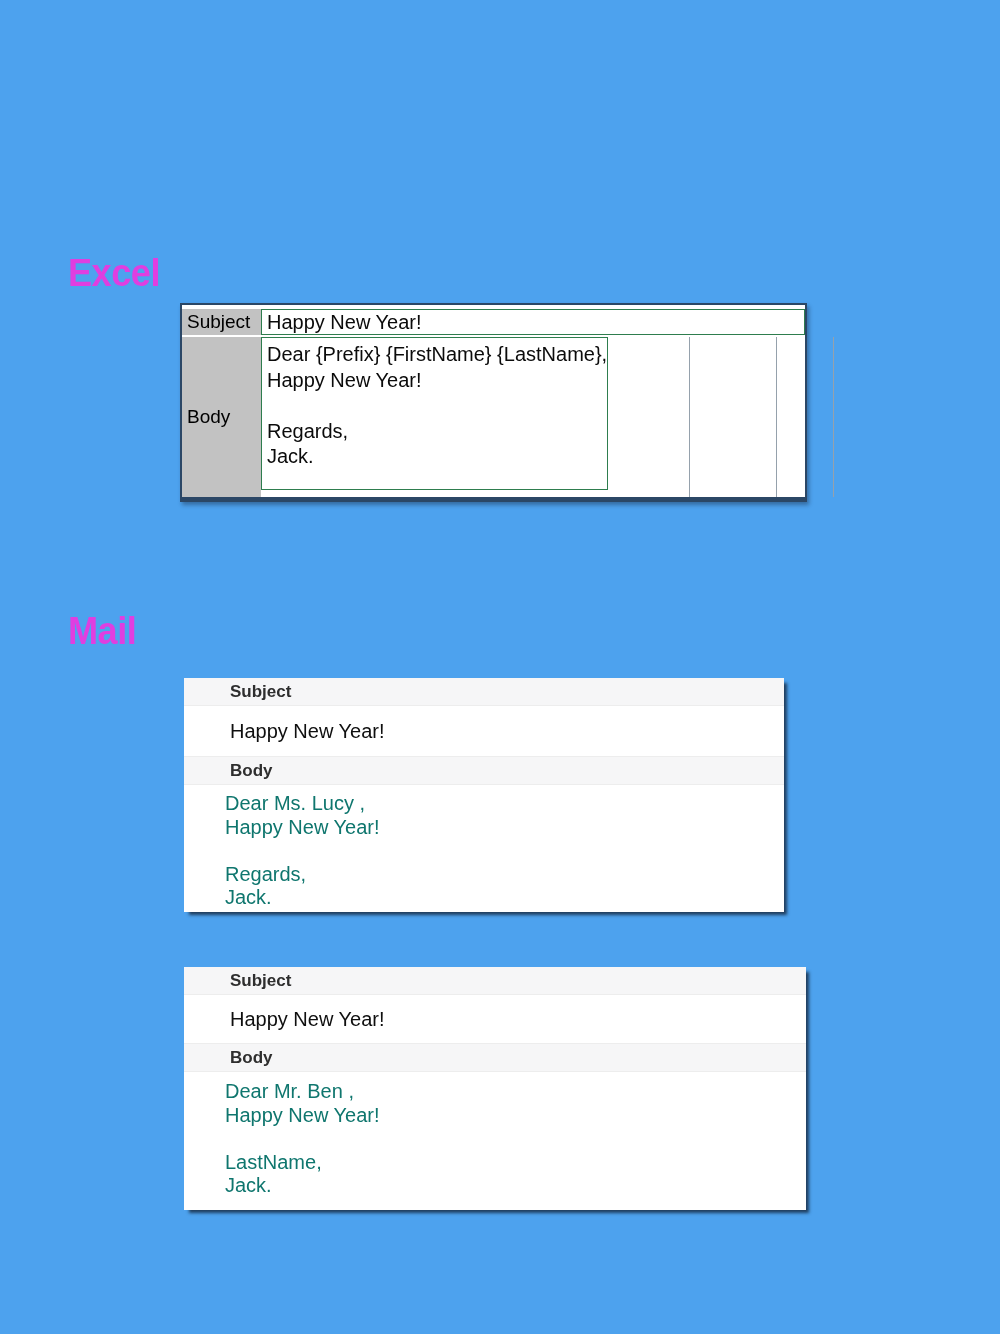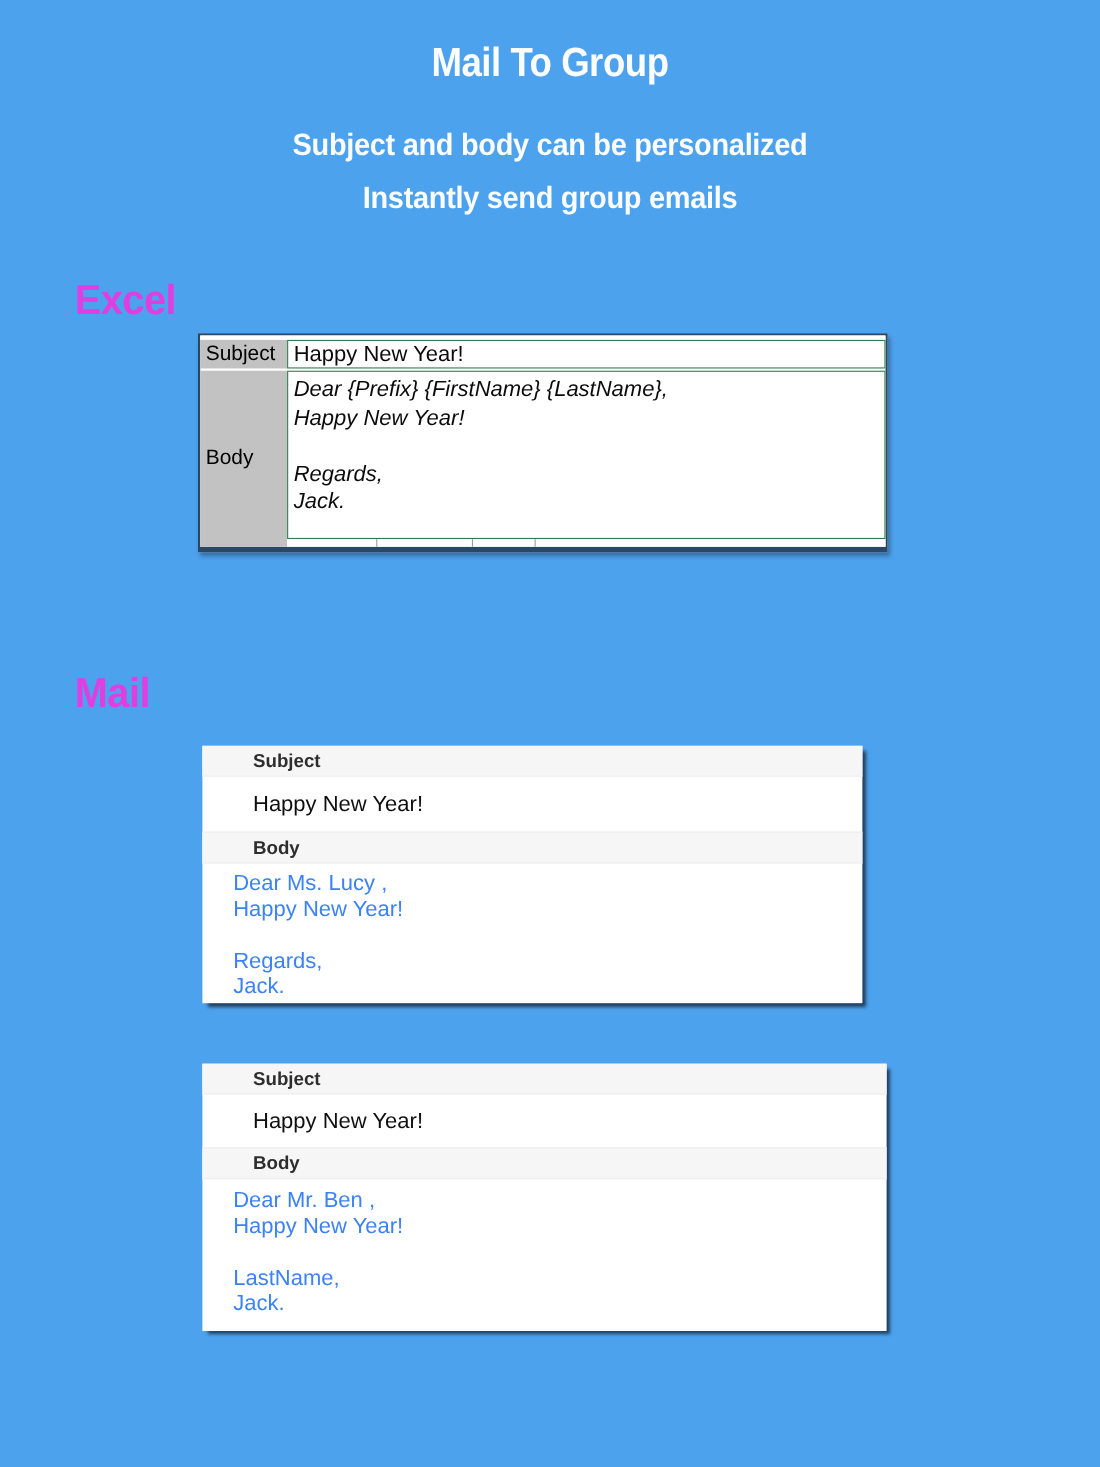--- a/index.html
+++ b/index.html
@@ -42,21 +42,21 @@
   .xl-top{height:4px;background:#FFFFFF;}
   .xl-row1{display:flex;height:26px;margin-bottom:2px;}
   .xl-lab{
     width:79px;flex:0 0 79px;box-sizing:border-box;
     background:#C2C2C2;color:#000;
     font-size:19px;padding-left:5px;
   }
   .xl-lab1{line-height:26px;}
   .xl-row2{display:flex;height:160px;}
   .xl-lab2{display:flex;align-items:center;}
-  .xl-rightcol{flex:1;display:flex;flex-direction:column;min-width:0;font-style:italic;}
+  .xl-rightcol{flex:1;display:flex;flex-direction:row;min-width:0;}
   .xl-val{
     box-sizing:border-box;background:#FFFFFF;color:#0B0B0B;
     border:1px solid #2E7D4E;
     font-size:20px;padding-left:5px;
   }
   .xl-val1{flex:1;line-height:24px;}
   .xl-val2{height:153px;padding-top:4px;line-height:25.5px;white-space:pre-line;}
   .xl-strip{position:relative;flex:1;background:#FFFFFF;}
   .xl-strip .tick{position:absolute;top:0;bottom:0;width:1px;background:#95A1AC;}
   .tick.t1{left:81px;}
@@ -82,39 +82,32 @@
   .mc-h-body1{height:29px;}
   .mc-h-body2{height:29px;}
   .mc-val{
     display:flex;align-items:center;
     padding-left:46px;
     font-size:20px;color:#0F0F0F;
   }
   .mc-val1{height:50px;}
   .mc-val2{height:48px;}
   .mc-body{
-    padding-left:28px;
-    font-size:20px;line-height:23.5px;color:#3b82f6;
+    padding-left:41px;
+    font-size:20px;line-height:23.5px;color:#0f766e;
     white-space:pre-line;
   }
   .mc-body1{padding-top:7px;}
   .mc-body2{padding-top:8px;}
 </style>
 </head>
 <body>
 
 <div class="page">
 
-  <div class="hdr">
-    <div class="title">Mail To Group</div>
-    <div class="sub">
-      <div>Subject and body can be personalized</div>
-      <div>Instantly send group emails</div>
-    </div>
-  </div>
 
   <div class="sec-label excel-label">Excel</div>
 
   <div class="xl-table">
     <div class="xl-top"></div>
     <div class="xl-row1">
       <div class="xl-lab xl-lab1">Subject</div>
       <div class="xl-val xl-val1">Happy New Year!</div>
     </div>
     <div class="xl-row2">

